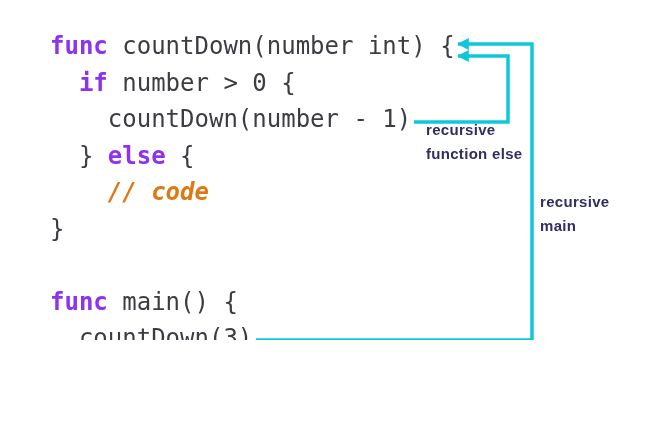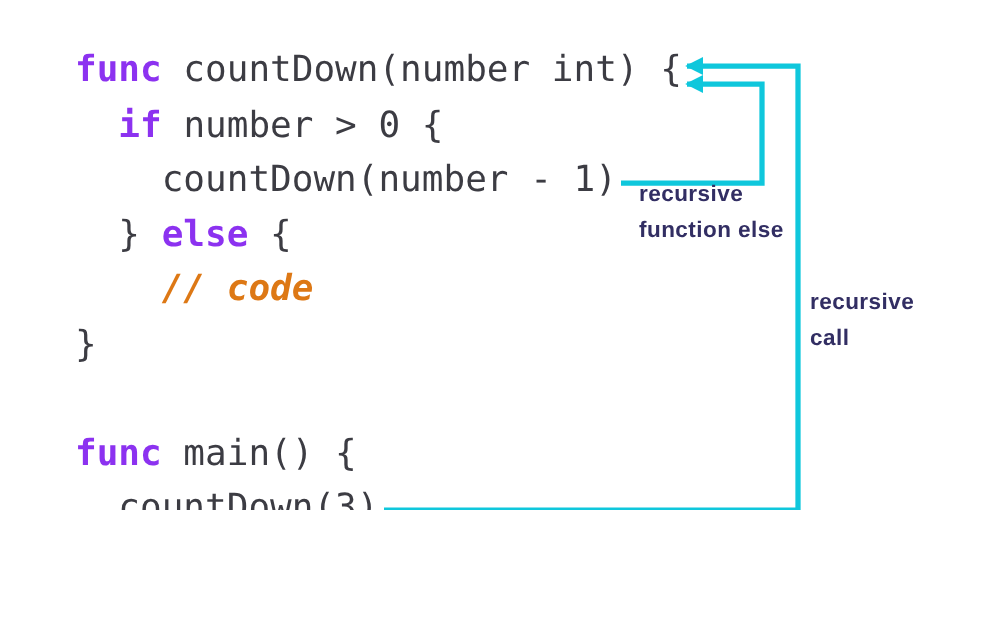--- a/index.html
+++ b/index.html
@@ -73,16 +73,16 @@
     <path class="arrow-path" d="M 414 122 L 508 122 L 508 56 L 458 56" marker-end="url(#arrow-head)"></path>
   </svg>
 
   <div class="annotation-label label-recursive">
     <div>recursive</div>
     <div>function else</div>
   </div>
 
   <div class="annotation-label label-function">
     <div>recursive</div>
-    <div>call</div>
+    <div>main</div>
   </div>
 
 </div>
 
 </body></html>

